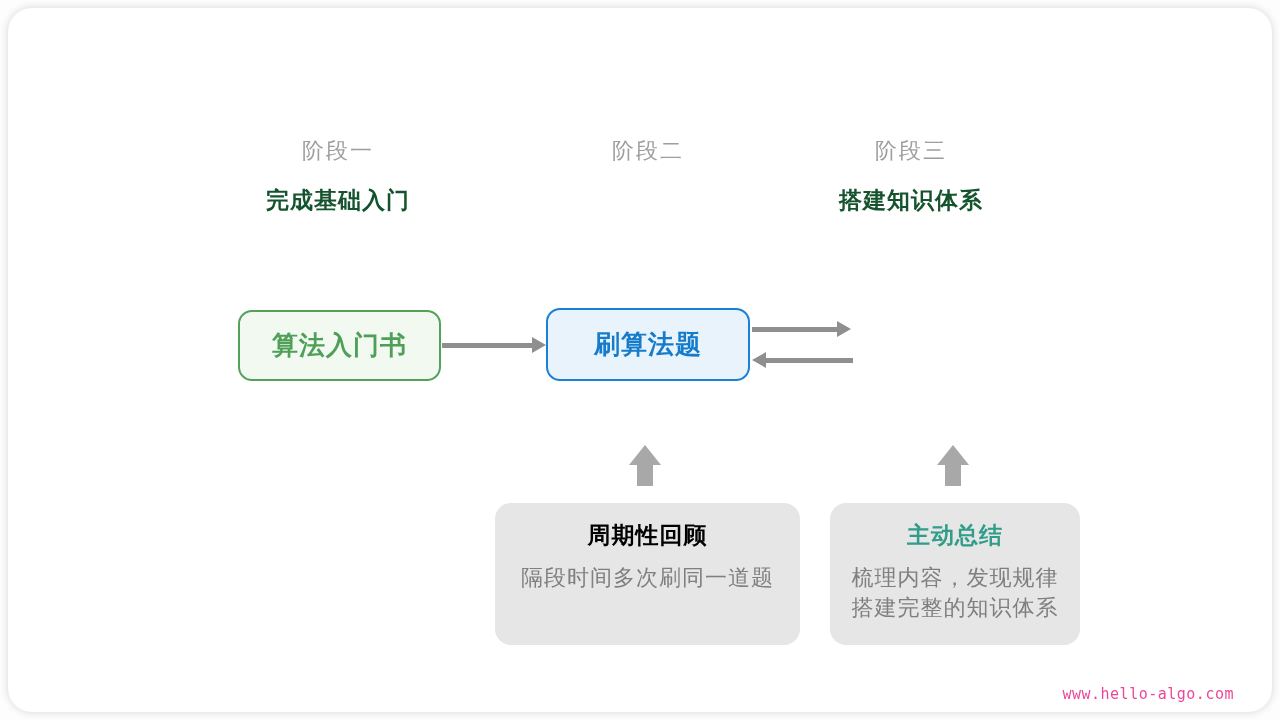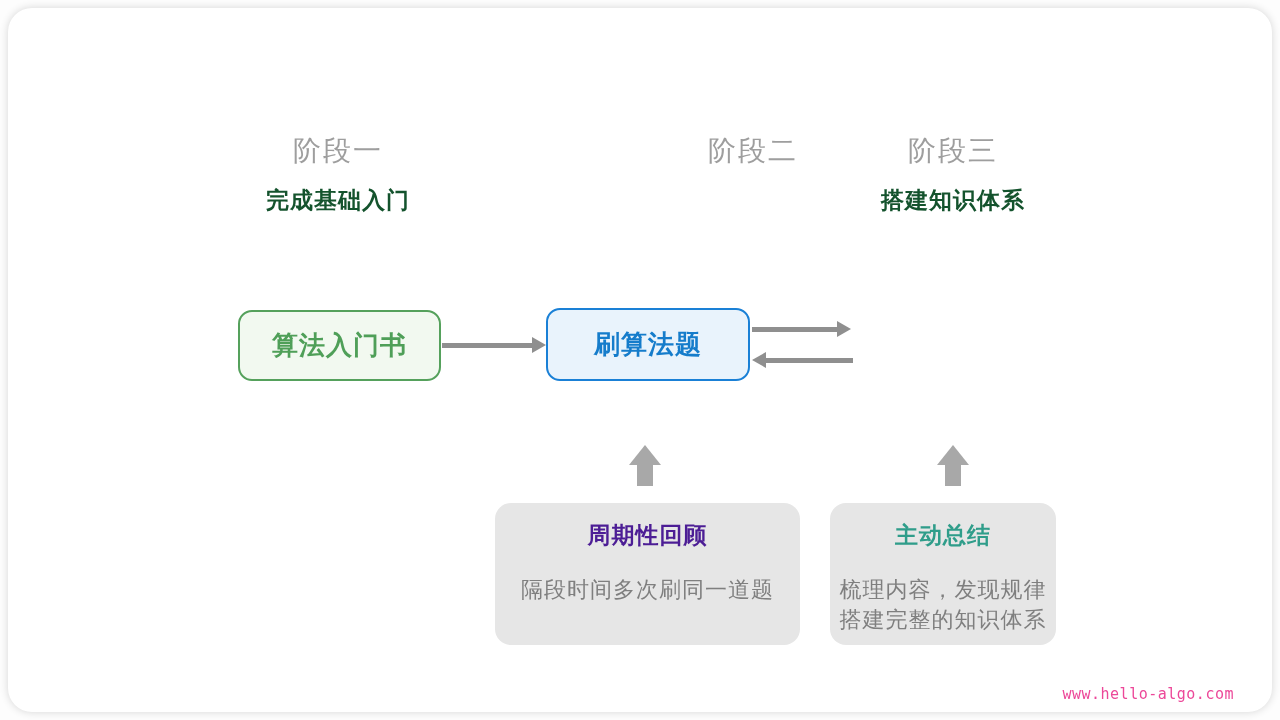--- a/index.html
+++ b/index.html
@@ -20,31 +20,31 @@
     position: absolute;
     left: 8px; top: 8px; right: 8px; bottom: 8px;
     background: #ffffff;
     border-radius: 24px;
     box-shadow: 0 0 9px rgba(0,0,0,0.16);
   }
 
   
   .stage { position: absolute; width: 300px; top: 126px; text-align: center; }
   .stage-title {
-    font-size: 28px; line-height: 34px;
+    font-size: 22px; line-height: 34px;
     color: #9e9e9e; letter-spacing: 2px;
   }
   .stage-subtitle {
     margin-top: 18px;
     font-size: 23px; line-height: 28px;
     font-weight: bold; color: #14532d; letter-spacing: 1px;
   }
   #stage-1 { left: 180px; }
-  #stage-2 { left: 490px; text-align: right; }
-  #stage-3 { left: 795px; }
+  #stage-2 { left: 490px; }
+  #stage-3 { left: 753px; }
 
   
   .node {
     position: absolute;
     border-radius: 14px;
     display: flex; flex-direction: column;
     align-items: center; justify-content: center;
     font-weight: bold; font-size: 26px; letter-spacing: 1px;
     box-sizing: border-box;
   }
@@ -88,27 +88,27 @@
   }
 
   
   .note {
     position: absolute; top: 495px; height: 142px;
     background: #e6e6e6; border-radius: 16px;
     box-sizing: border-box; padding-top: 18px;
     text-align: center;
   }
   #note-1 { left: 487px; width: 305px; }
-  #note-2 { left: 822px; width: 226px; }
+  #note-2 { left: 822px; width: 250px; }
   .note-title {
     font-size: 23px; line-height: 28px; font-weight: bold; letter-spacing: 1px;
   }
-  .note-title.blue { color: #4c1d95; text-align: center; }
+  .note-title.blue { color: #000000; text-align: center; }
   .note-title.teal { color: #2f9d8a; }
-  .note-body { margin-top: 26px; }
+  .note-body { margin-top: 14px; }
   .note-line {
     font-size: 22px; line-height: 30px; color: #7f7f7f; letter-spacing: 1px;
   }
 
   
   .watermark {
     position: absolute; right: 38px; top: 677px;
     font-family: "DejaVu Sans Mono", "Liberation Mono", monospace;
     font-size: 15px; color: #ec4899; letter-spacing: 0.5px;
   }

